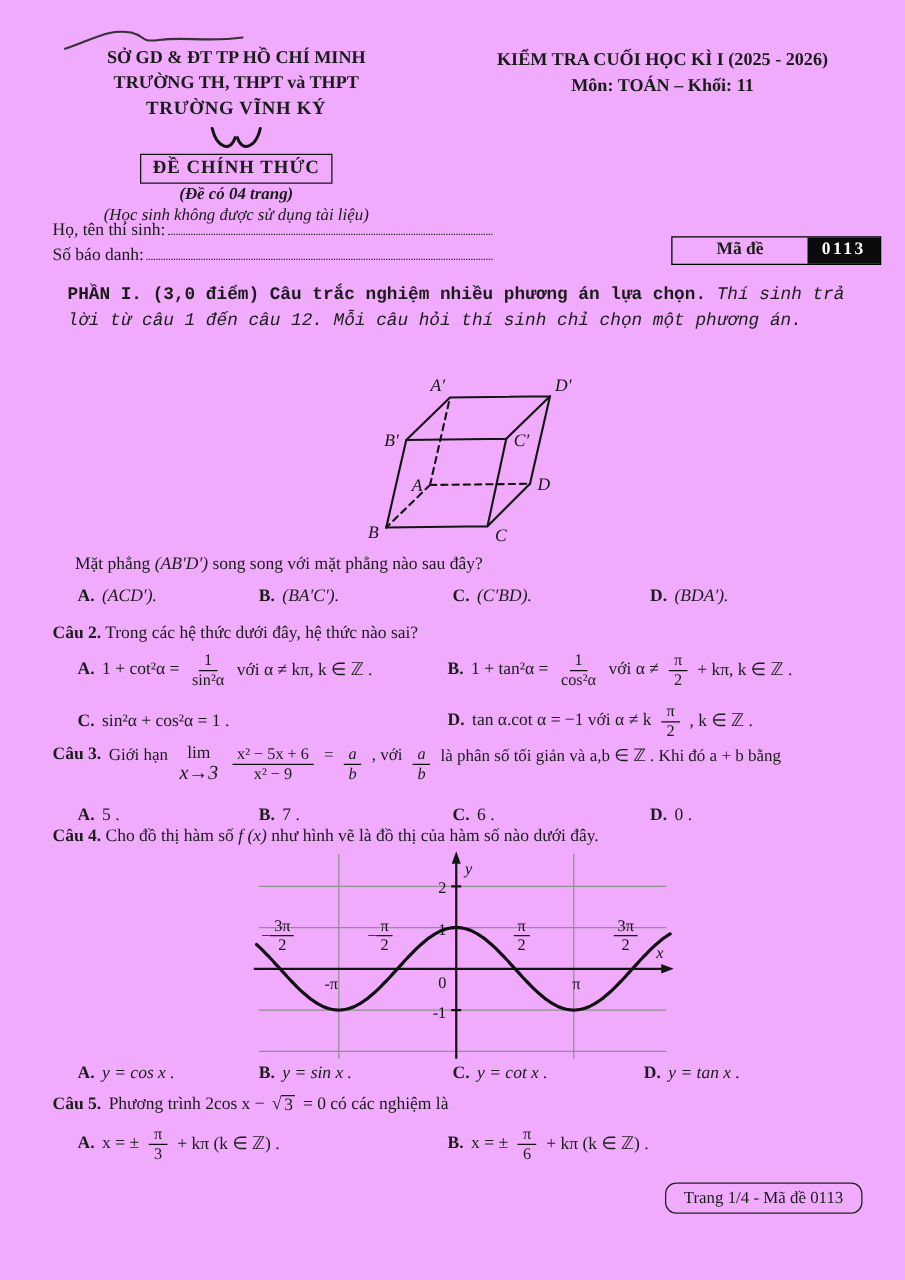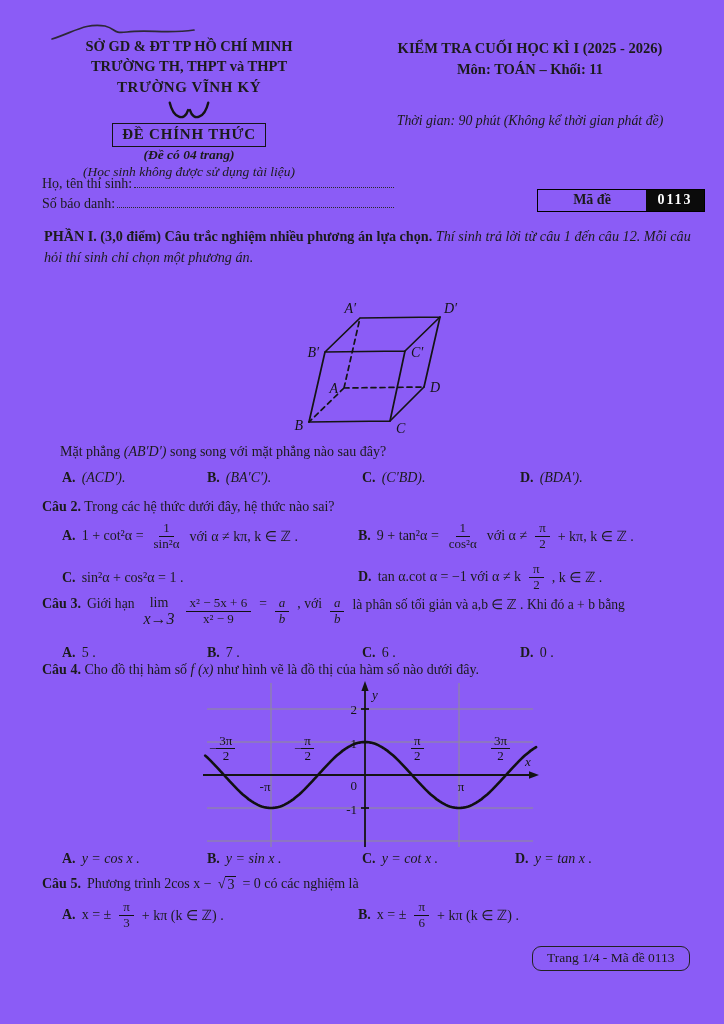--- a/index.html
+++ b/index.html
@@ -1,16 +1,16 @@
 <!DOCTYPE html>
 <html><head>
 <meta charset="utf-8">
 <style>
   html,body{margin:0;padding:0;background:#d9d9d9;}
-  .page{position:relative;width:724px;height:1024px;background:#8b5cf6;color:#1b1b1b;
+  .page{position:relative;width:724px;height:1024px;background:#f0abfc;color:#1b1b1b;
         font-family:"Liberation Serif",serif;font-size:14px;overflow:hidden;}
   .page *{box-sizing:border-box;}
   .abs{position:absolute;}
   .b{font-weight:bold;}
   .i{font-style:italic;}
   .math{font-style:italic;}
 
   
   .hdr-left{left:34px;top:36px;width:310px;text-align:center;line-height:1.4;}
   .hl1,.hl2{font-weight:bold;font-size:14.5px;}
@@ -27,21 +27,21 @@
   
   .srow{display:flex;align-items:baseline;width:352px;}
   .srow .lbl{white-space:nowrap;}
   .leader{flex:1;border-bottom:1.6px dotted #2a2a2a;height:.85em;margin-left:2px;}
   .made{left:537px;top:189px;width:168px;height:23px;border:1.6px solid #000;display:flex;}
   .made .md-label{flex:1;text-align:center;font-weight:bold;line-height:20px;}
   .made .md-value{width:58px;background:#0b0b0b;color:#fff;font-weight:bold;text-align:center;
                   line-height:20px;letter-spacing:2px;}
 
   
-  .part1{left:44px;top:226px;width:652px;line-height:1.5;font-size:14.2px;}
+  .part1{left:54px;top:226px;width:652px;line-height:1.5;font-size:14.2px;font-family:Liberation Mono, monospace;}
 
   
   .qline{left:42px;white-space:nowrap;}
   .optrow{left:0;width:724px;height:24px;}
   .opt{position:absolute;display:flex;align-items:center;gap:6px;white-space:nowrap;}
   .frac{display:inline-flex;flex-direction:column;align-items:center;font-size:13px;
         line-height:1.15;margin:0 2px;vertical-align:middle;}
   .fnum{border-bottom:1.2px solid #111;padding:0 4px;}
   .fden{padding:0 2px;}
   .lim{display:inline-flex;flex-direction:column;align-items:center;line-height:1;margin:0 3px;}
@@ -82,21 +82,20 @@
     <div>
       <span class="de-box">ĐỀ CHÍNH THỨC</span>
     </div>
     <div class="pages-note">(Đề có 04 trang)</div>
     <div class="materials-note">(Học sinh không được sử dụng tài liệu)</div>
   </div>
 
   <div class="abs hdr-right">
     <div class="hr1">KIỂM TRA CUỐI HỌC KÌ I (2025 - 2026)</div>
     <div class="hr2">Môn: TOÁN – Khối: 11</div>
-    <div class="hr-time">Thời gian: 90 phút (Không kể thời gian phát đề)</div>
   </div>
 
   <div class="abs srow" style="left:42px;top:176px">
     <span class="lbl">Họ, tên thí sinh:</span>
     <span class="leader"></span>
   </div>
   <div class="abs srow" style="left:42px;top:196px">
     <span class="lbl">Số báo danh:</span>
     <span class="leader"></span>
   </div>
@@ -165,21 +164,21 @@
       <span class="b">A.</span>
       <span>1 + cot²α =</span>
       <span class="frac">
         <span class="fnum">1</span>
         <span class="fden">sin²α</span>
       </span>
       <span>với α ≠ kπ, k ∈ ℤ .</span>
     </span>
     <span class="opt" style="left:358px;top:6px">
       <span class="b">B.</span>
-      <span>9 + tan²α =</span>
+      <span>1 + tan²α =</span>
       <span class="frac">
         <span class="fnum">1</span>
         <span class="fden">cos²α</span>
       </span>
       <span>với α ≠</span>
       <span class="frac">
         <span class="fnum">π</span>
         <span class="fden">2</span>
       </span>
       <span>+ kπ, k ∈ ℤ .</span>

